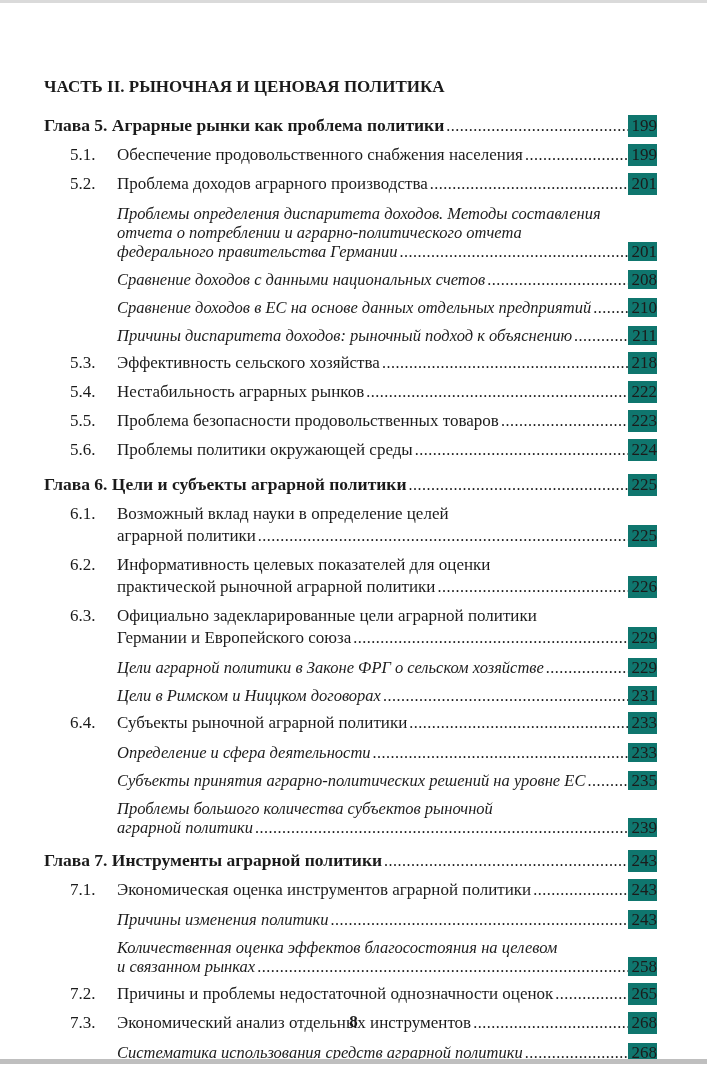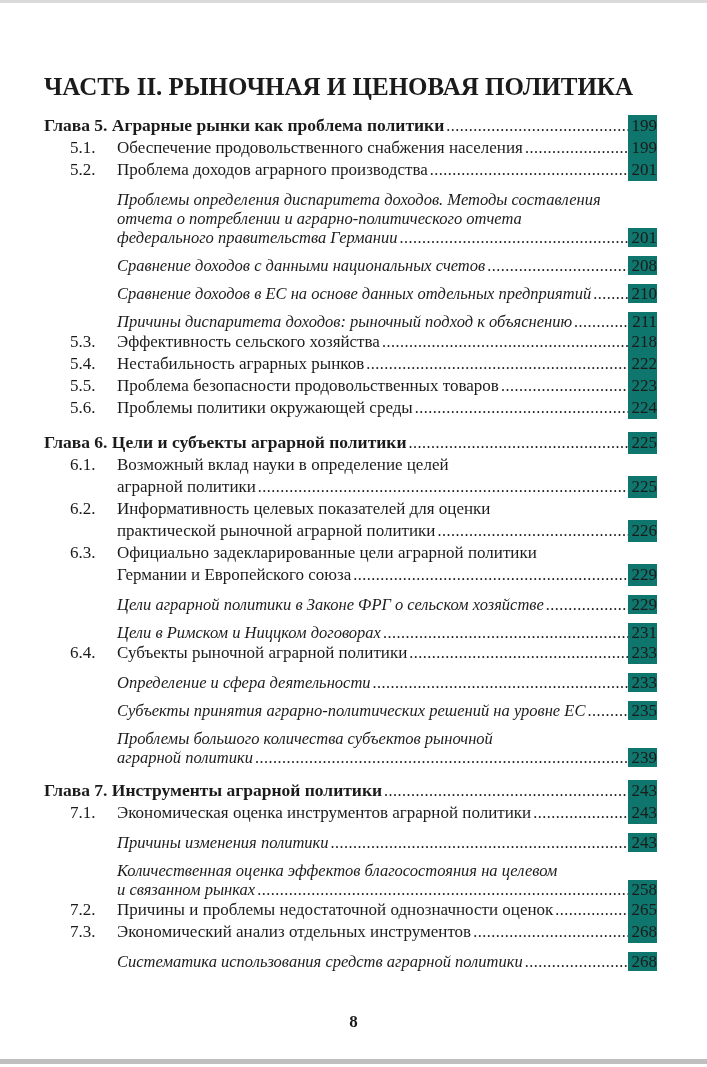--- a/index.html
+++ b/index.html
@@ -16,37 +16,38 @@
     background: #dadada;
   }
   .edge-bottom {
     position: absolute; top: 1059px; left: 0; width: 707px; height: 5px;
     background: #bfbfbf;
   }
   .toc {
     position: absolute; left: 44px; top: 76px; width: 613px;
   }
   .part-heading {
-    font-size: 25px; font-weight: bold; line-height: 22px;
+    font-size: 17px; font-weight: bold; line-height: 22px;
     margin: 0 0 16px 0;
     white-space: nowrap;
   }
   .entry {
     position: relative;
     overflow: hidden;
     line-height: 22px;
     font-size: 17px;
     white-space: nowrap;
   }
   .entry.chapter {
     margin-top: 12px;
     font-weight: bold;
     font-size: 17.5px;
   }
   .entry.section {
+    margin-top: 7px;
     padding-left: 73px;
   }
   .entry.sub {
     margin-top: 9px;
     padding-left: 73px;
     font-style: italic;
     font-size: 16.5px;
     line-height: 19px;
   }
   .entry .num {

